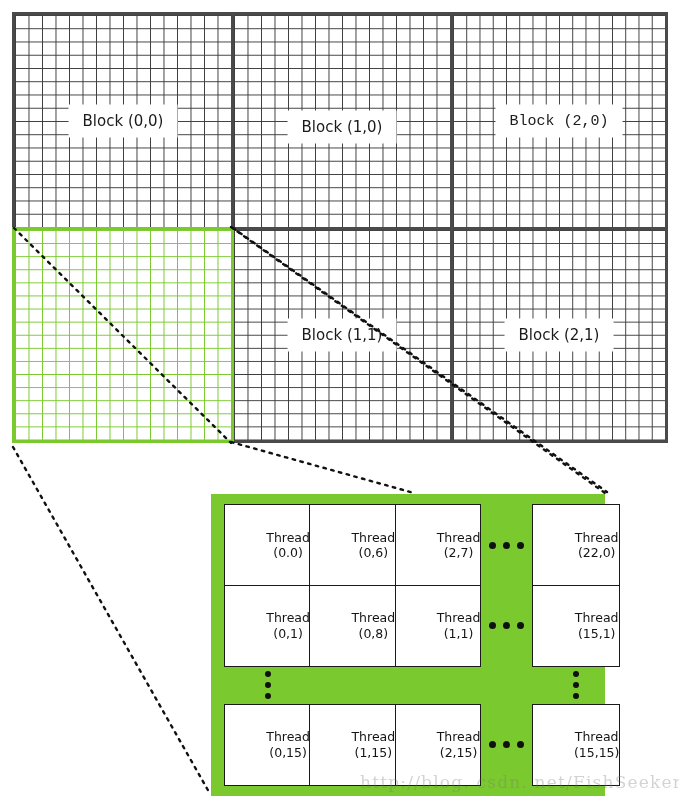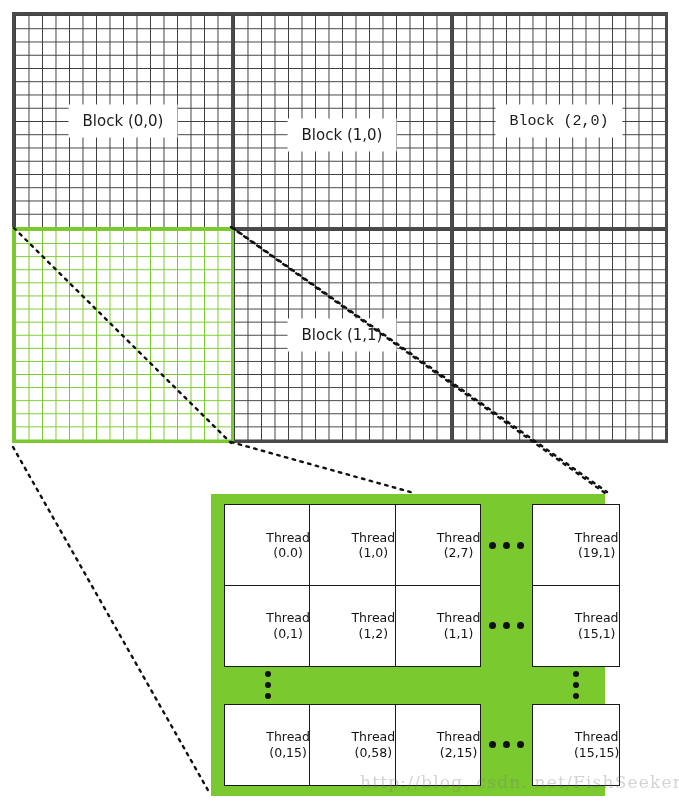--- a/index.html
+++ b/index.html
@@ -188,23 +188,24 @@
     <div class="block dark" style="left:219px; top:215px; width:216px; height:210px; background-size:13.5px 13.1px;"></div>
     <div class="block dark" style="left:438px; top:215px; width:212px; height:210px; background-size:13.25px 13.1px;"></div>
 
     <div class="blk-sep-v" style="left:216px;"></div>
     <div class="blk-sep-v" style="left:435px;"></div>
     <div class="blk-sep-h" style="top:212px;"></div>
 
     <div style="position:absolute; left:-3px; top:212px; width:222px; height:216px; box-sizing:border-box; border:3px solid #7ac92e; z-index:4;"></div>
 
     <div class="block-label" style="left:108px; top:106px;">Block (0,0)</div>
-    <div class="block-label" style="left:327px; top:120px;">Block (1,0)</div>
+    <div class="block-label" style="left:327px; top:112px;">Block (1,0)</div>
     <div class="block-label" style="left:544px; top:106px;font-family:Liberation Mono, monospace;">Block (2,0)</div>
     <div class="block-label" style="left:327px; top:320px;">Block (1,1)</div>
+    <div class="block-label" style="left:544px; top:320px;">Block (2,1)</div>
   </div>
 
   <svg id="connectors" viewBox="0 0 679 806">
 
     <line x1="231" y1="227" x2="605" y2="493" stroke="#111111" stroke-width="2.4" stroke-dasharray="2.5 5.5" stroke-linecap="round"></line>
 
     <line x1="231" y1="442" x2="414" y2="493" stroke="#111111" stroke-width="2.4" stroke-dasharray="2.5 5.5" stroke-linecap="round"></line>
 
     <line x1="13" y1="447" x2="209" y2="792" stroke="#111111" stroke-width="2.4" stroke-dasharray="2.5 5.5" stroke-linecap="round"></line>
 
@@ -214,42 +215,42 @@
   </svg>
 
   <div id="detail-panel">
     <div id="thread-grid">
         <div class="thread-cell">
           <span class="t-word">Thread</span>
           <span class="t-idx">(0.0)</span>
         </div>
         <div class="thread-cell">
           <span class="t-word">Thread</span>
-          <span class="t-idx">(1,0)</span>
+          <span class="t-idx">(0,6)</span>
         </div>
         <div class="thread-cell">
           <span class="t-word">Thread</span>
           <span class="t-idx">(2,7)</span>
         </div>
         <div class="gap-cell ellipsis-h">
           <i></i>
           <i></i>
           <i></i>
         </div>
         <div class="thread-cell">
           <span class="t-word">Thread</span>
-          <span class="t-idx">(19,1)</span>
+          <span class="t-idx">(22,0)</span>
         </div>
         <div class="thread-cell">
           <span class="t-word">Thread</span>
           <span class="t-idx">(0,1)</span>
         </div>
         <div class="thread-cell">
           <span class="t-word">Thread</span>
-          <span class="t-idx">(1,2)</span>
+          <span class="t-idx">(0,8)</span>
         </div>
         <div class="thread-cell">
           <span class="t-word">Thread</span>
           <span class="t-idx">(1,1)</span>
         </div>
         <div class="gap-cell ellipsis-h">
           <i></i>
           <i></i>
           <i></i>
         </div>
@@ -269,21 +270,21 @@
           <i></i>
           <i></i>
           <i></i>
         </div>
         <div class="thread-cell">
           <span class="t-word">Thread</span>
           <span class="t-idx">(0,15)</span>
         </div>
         <div class="thread-cell">
           <span class="t-word">Thread</span>
-          <span class="t-idx">(0,58)</span>
+          <span class="t-idx">(1,15)</span>
         </div>
         <div class="thread-cell">
           <span class="t-word">Thread</span>
           <span class="t-idx">(2,15)</span>
         </div>
         <div class="gap-cell ellipsis-h">
           <i></i>
           <i></i>
           <i></i>
         </div>

